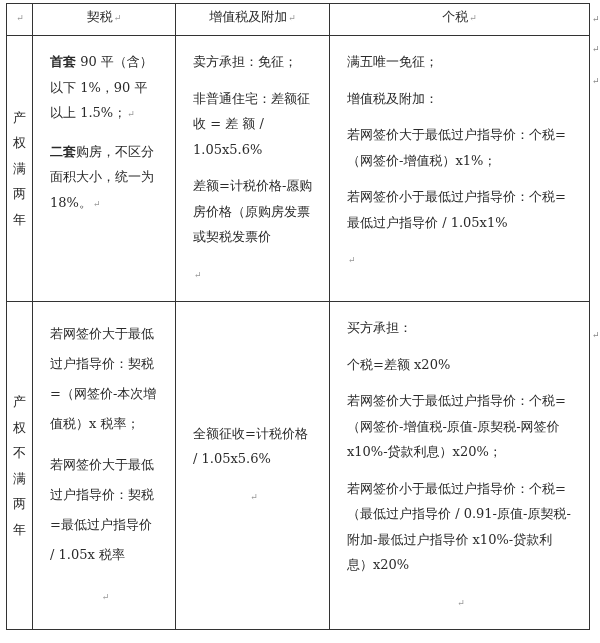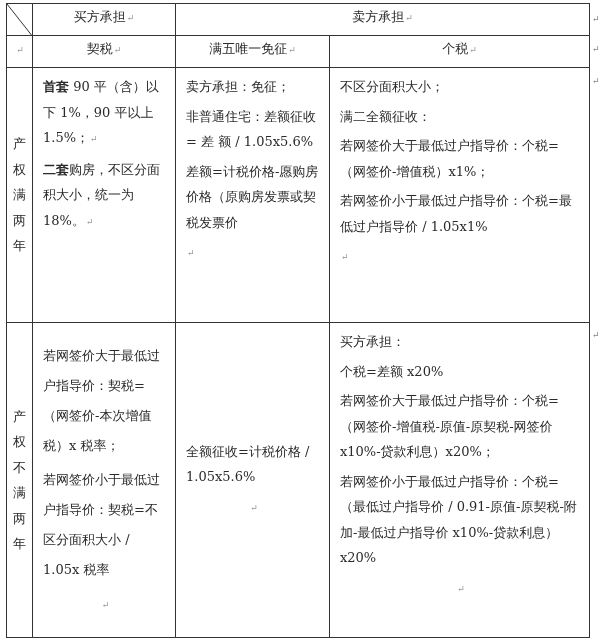--- a/index.html
+++ b/index.html
@@ -9,56 +9,43 @@
     table.tax { position: absolute; left: 6px; top: 3px; border-collapse: collapse;
                 table-layout: fixed; width: 583px; }
     table.tax td { border: 1.3px solid #333; vertical-align: top; padding: 0; font-size: 13px;
                    line-height: 25.5px; color: #2a2a2a; }
     .hdr td { height: 31px; text-align: center; vertical-align: middle; font-size: 14px; }
     .corner { position: relative; }
     .corner svg { position: absolute; left: 0; top: 0; }
     .mark { color: #999; font-size: 9px; margin-left: 1px; }
     .side { text-align: center; vertical-align: middle !important; font-size: 14px; line-height: 28px; color: #444; }
     .cell { padding: 2px 4px 2px 6px !important; }
-    .cell p { margin: 4px; }
+    .cell p { margin: 11px; }
     .b { font-weight: bold; }
     .center-mid { vertical-align: middle !important; }
     .rmarks span { position: absolute; left: 592px; color: #888; font-size: 9px; }
   </style>
 </head>
 <body>
 
 <div class="page">
   <table class="tax">
     <colgroup>
       <col style="width:26px">
       <col style="width:143px">
       <col style="width:154px">
       <col style="width:260px">
     </colgroup>
 
     <tbody>
-        <tr class="hdr">
-      <td class="corner">
-        <svg width="26" height="33">
-          <line x1="0" y1="0" x2="26" y2="33" stroke="#333" stroke-width="1"></line>
-        </svg>
-      </td>
-      <td>
-        <span>买方承担</span><span class="mark">↵</span>
-      </td>
-      <td colspan="2">
-        <span>卖方承担</span><span class="mark">↵</span>
-      </td>
-    </tr>
 
     <tr class="hdr">
       <td><span class="mark">↵</span></td>
       <td><span>契税</span><span class="mark">↵</span></td>
-      <td><span>满五唯一免征</span><span class="mark">↵</span></td>
+      <td><span>增值税及附加</span><span class="mark">↵</span></td>
       <td><span>个税</span><span class="mark">↵</span></td>
     </tr>
 
     <tr style="height:255px">
       <td class="side">
         <div>产</div>
         <div>权</div>
         <div>满</div>
         <div>两</div>
         <div>年</div>
@@ -67,40 +54,40 @@
         <p><span class="b">首套</span><span> 90 平（含）以下 1%，90 平以上 1.5%；</span><span class="mark">↵</span></p>
         <p><span class="b">二套</span><span>购房，不区分面积大小，统一为 18%。</span><span class="mark">↵</span></p>
       </td>
       <td class="cell">
         <p>卖方承担：免征；</p>
         <p>非普通住宅：差额征收 = 差 额 / 1.05x5.6%</p>
         <p>差额=计税价格-愿购房价格（原购房发票或契税发票价</p>
         <p><span class="mark">↵</span></p>
       </td>
       <td class="cell">
-        <p>不区分面积大小；</p>
-        <p>满二全额征收：</p>
+        <p>满五唯一免征；</p>
+        <p>增值税及附加：</p>
         <p>若网签价大于最低过户指导价：个税=（网签价-增值税）x1%；</p>
         <p>若网签价小于最低过户指导价：个税=最低过户指导价 / 1.05x1%</p>
         <p><span class="mark">↵</span></p>
       </td>
     </tr>
 
     <tr style="height:315px">
       <td class="side">
         <div>产</div>
         <div>权</div>
         <div>不</div>
         <div>满</div>
         <div>两</div>
         <div>年</div>
       </td>
       <td class="cell center-mid" style="line-height:30px">
         <p>若网签价大于最低过户指导价：契税=（网签价-本次增值税）x 税率；</p>
-        <p>若网签价小于最低过户指导价：契税=不区分面积大小 / 1.05x 税率</p>
+        <p>若网签价大于最低过户指导价：契税=最低过户指导价 / 1.05x 税率</p>
         <p style="text-align:center"><span class="mark">↵</span></p>
       </td>
       <td class="cell center-mid">
         <p>全额征收=计税价格 / 1.05x5.6%</p>
         <p style="text-align:center"><span class="mark">↵</span></p>
       </td>
       <td class="cell">
         <p>买方承担：</p>
         <p>个税=差额 x20%</p>
         <p>若网签价大于最低过户指导价：个税=（网签价-增值税-原值-原契税-网签价 x10%-贷款利息）x20%；</p>

